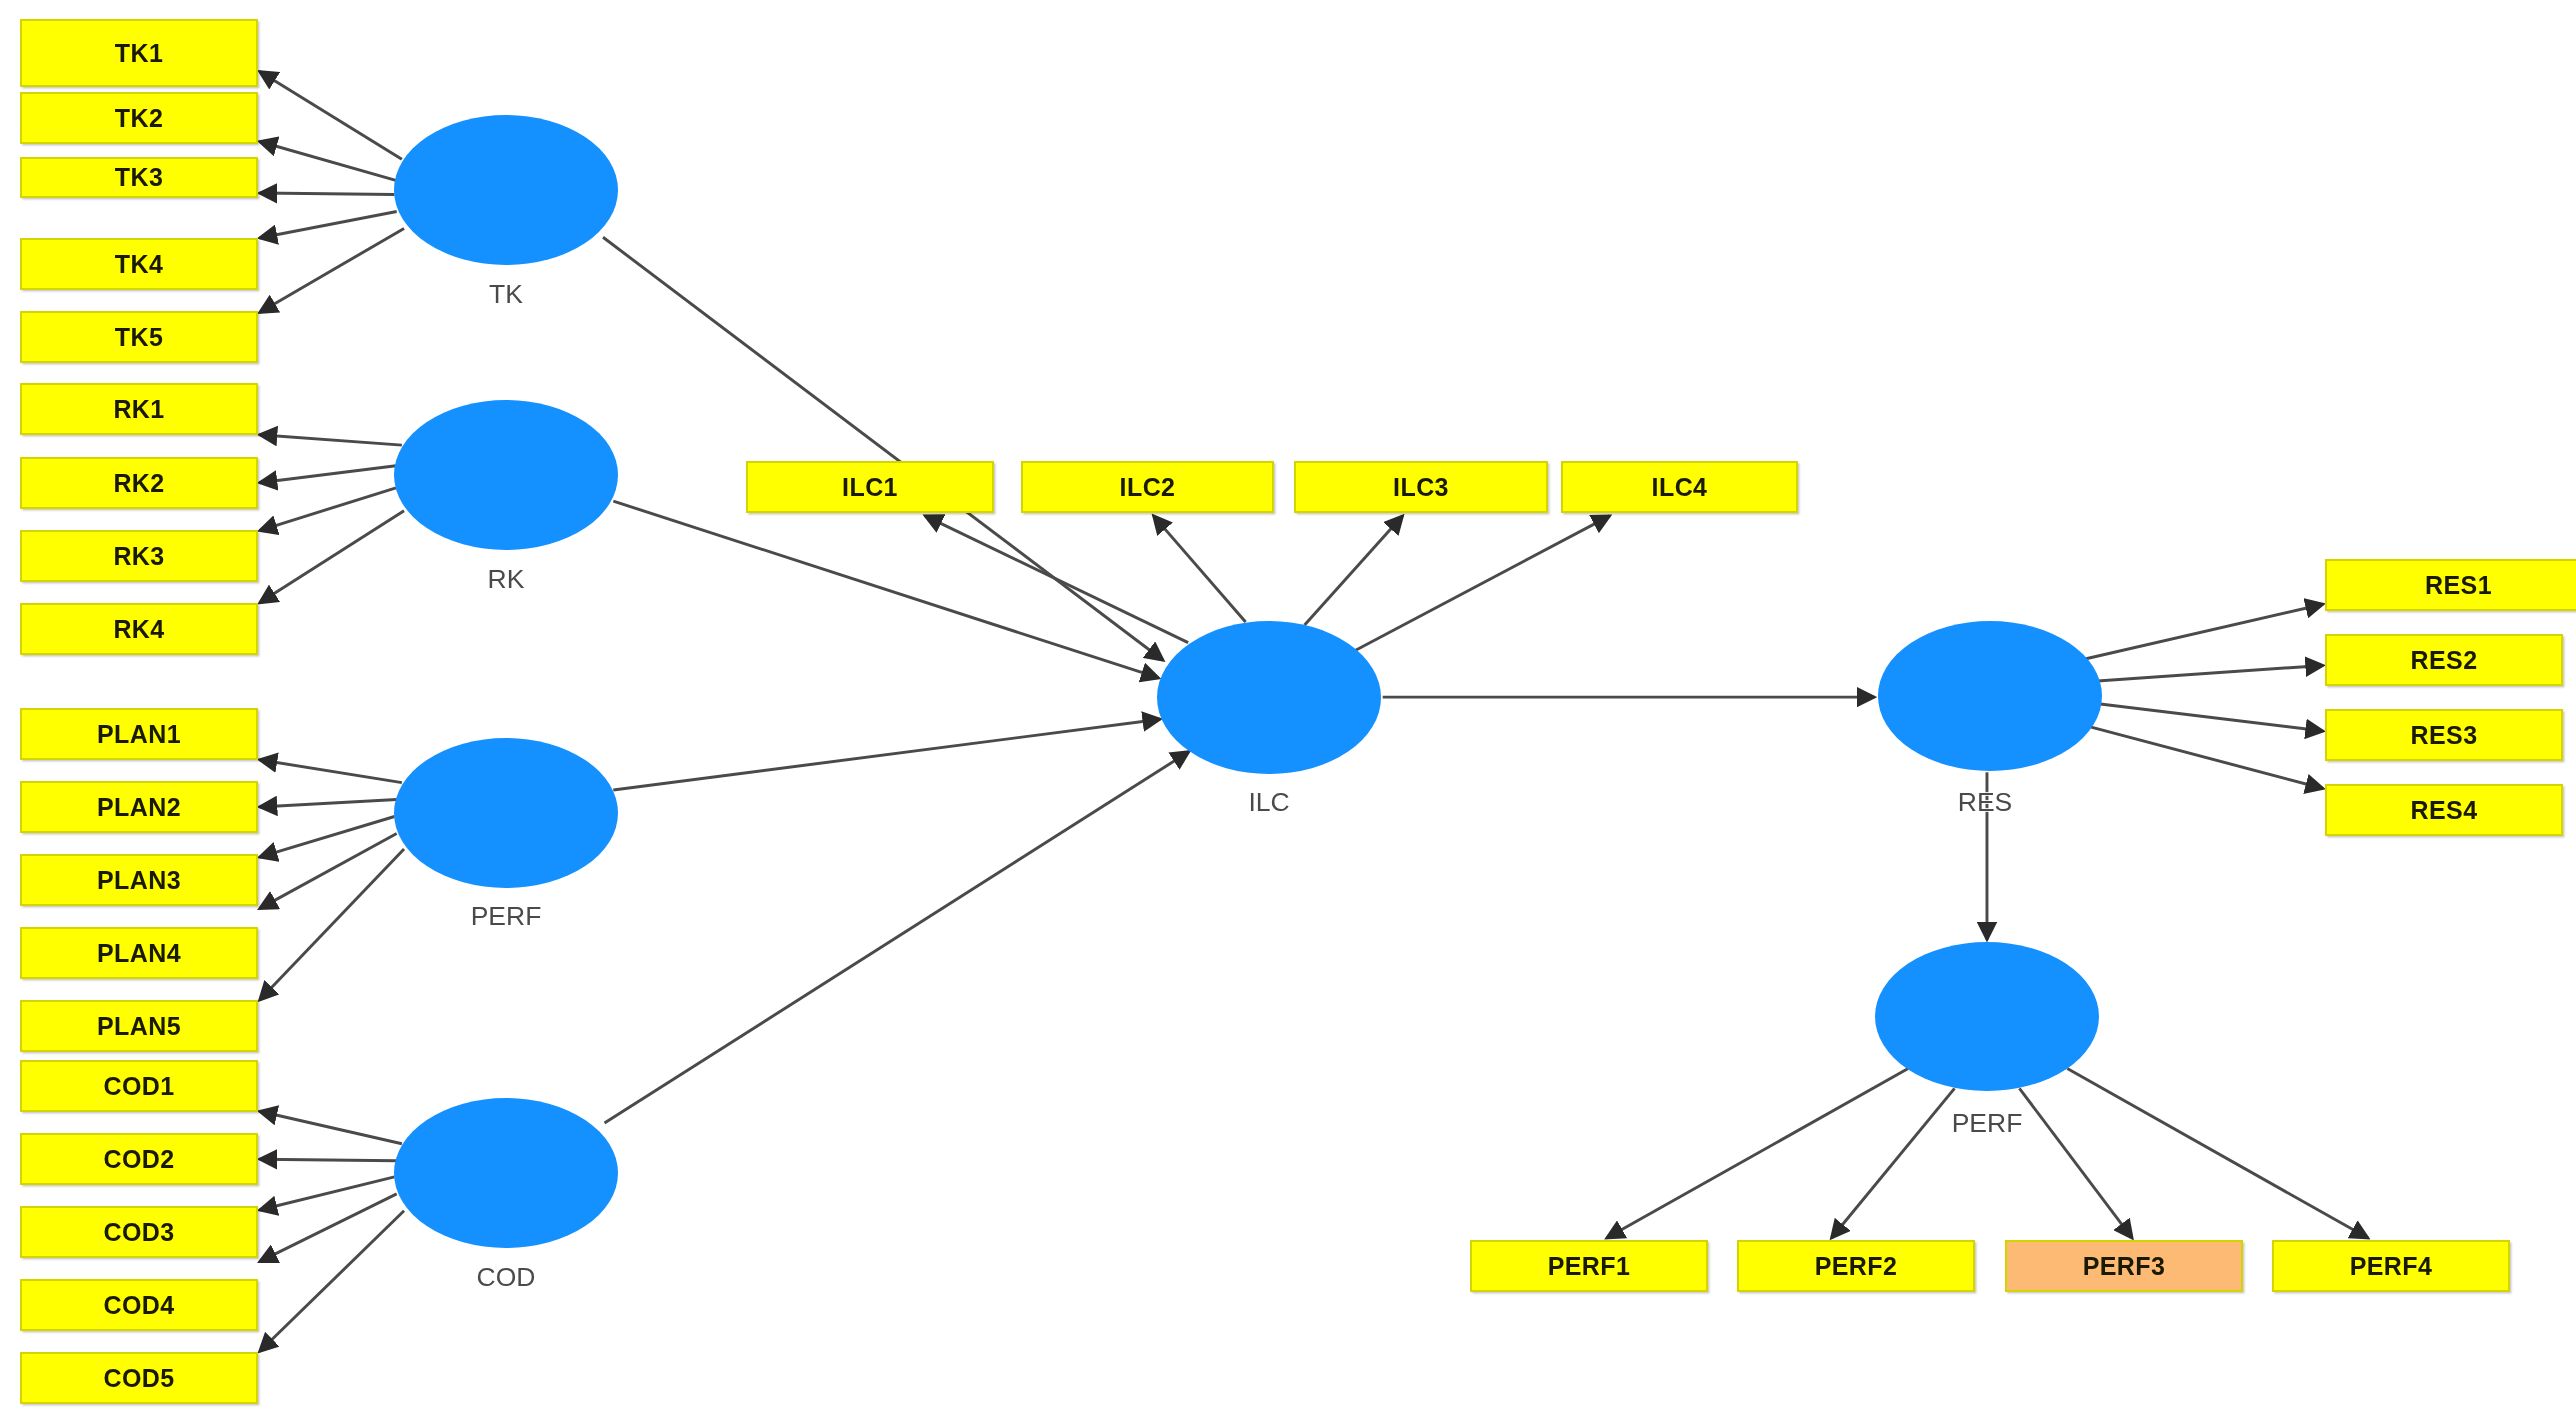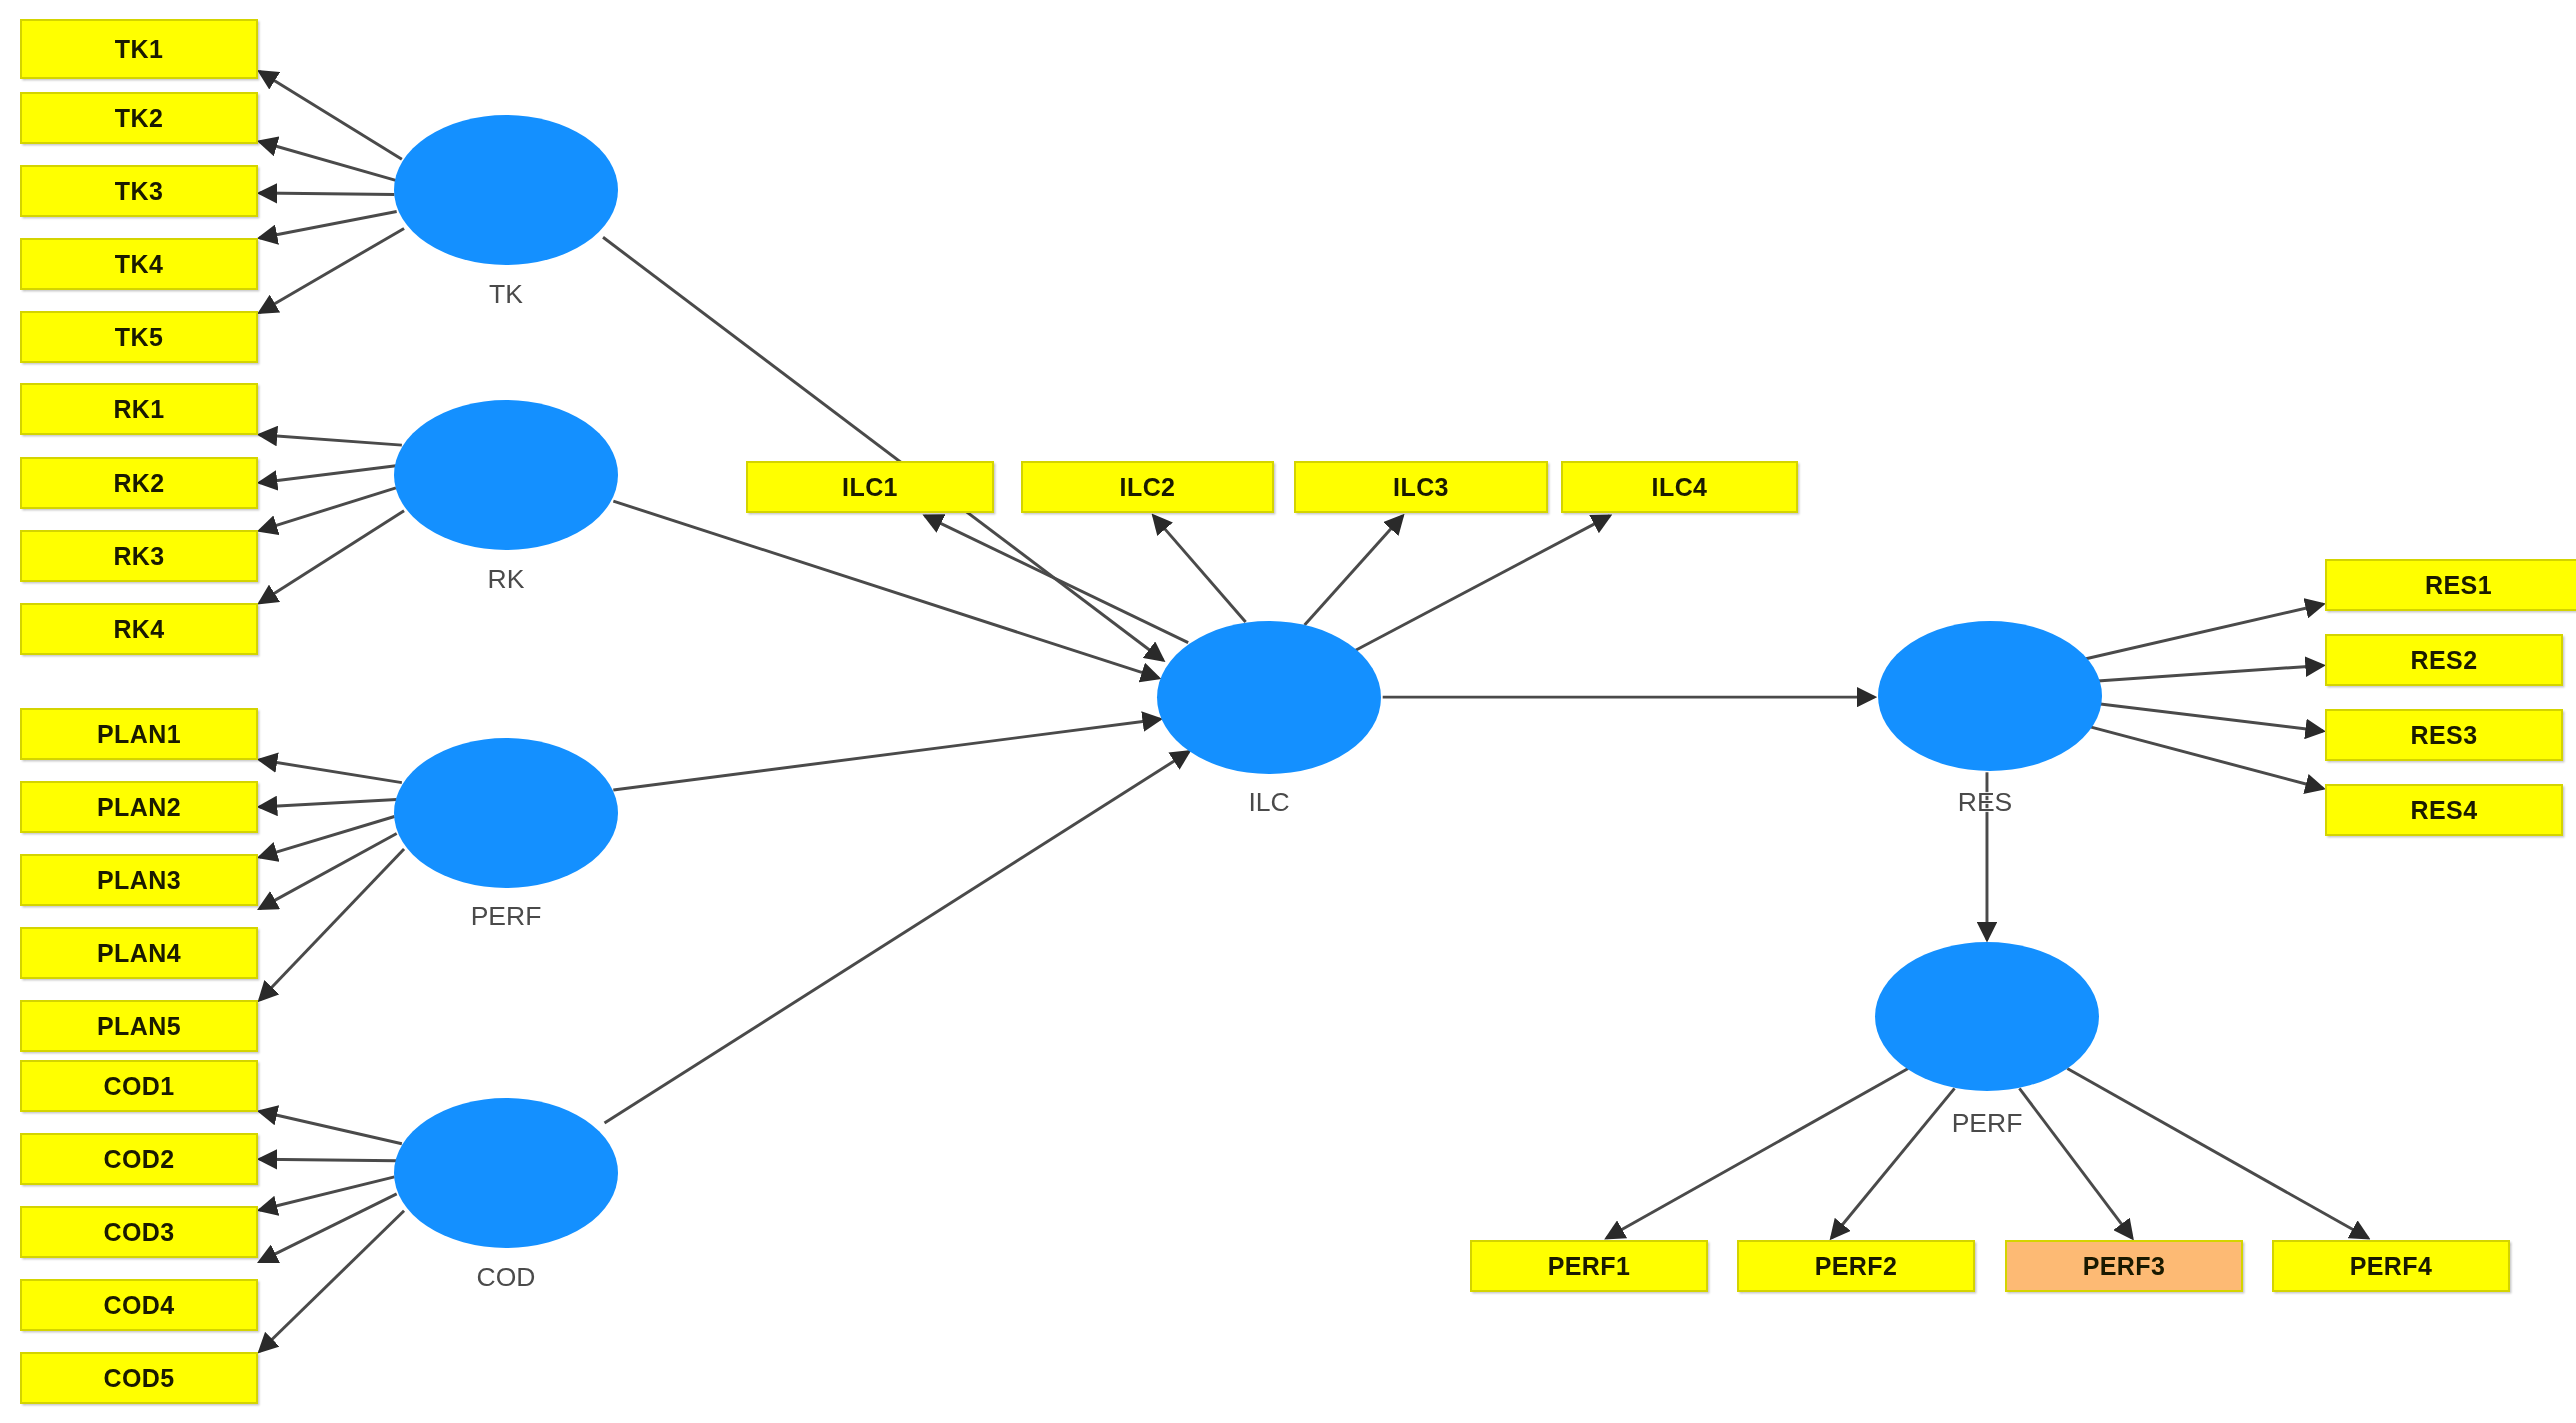--- a/index.html
+++ b/index.html
@@ -127,23 +127,23 @@
         <div class="latent-ellipse" style="left: 394px; top: 1098px; width: 224px; height: 150px; background: rgb(20, 144, 255);"></div>
         <div class="latent-label" style="color: rgb(74, 74, 74); left: 403px; top: 1262px; width: 206px;">COD</div>
         <div class="latent-ellipse" style="left: 1157px; top: 621px; width: 224px; height: 153px; background: rgb(20, 144, 255);"></div>
         <div class="latent-label" style="color: rgb(74, 74, 74); left: 1166px; top: 787px; width: 206px;">ILC</div>
         <div class="latent-ellipse" style="left: 1878px; top: 621px; width: 224px; height: 150px; background: rgb(20, 144, 255);"></div>
         <div class="latent-label" style="color: rgb(74, 74, 74); left: 1882px; top: 787px; width: 206px;">RES</div>
         <div class="latent-ellipse" style="left: 1875px; top: 942px; width: 224px; height: 149px; background: rgb(20, 144, 255);"></div>
         <div class="latent-label" style="color: rgb(74, 74, 74); left: 1884px; top: 1108px; width: 206px;">PERF</div>
       </div>
     <div id="indicator-group">
-        <div class="indicator-box" style="left: 20px; top: 19px; width: 238px; height: 60px; background: rgb(255, 255, 0); border-color: rgb(212, 212, 0);">TK1</div>
+        <div class="indicator-box" style="left: 20px; top: 19px; width: 238px; height: 68px; background: rgb(255, 255, 0); border-color: rgb(212, 212, 0);">TK1</div>
         <div class="indicator-box" style="left: 20px; top: 92px; width: 238px; height: 52px; background: rgb(255, 255, 0); border-color: rgb(212, 212, 0);">TK2</div>
-        <div class="indicator-box" style="left: 20px; top: 165px; width: 238px; height: 52px; background: rgb(255, 255, 0); border-color: rgb(212, 212, 0);">TK3</div>
+        <div class="indicator-box" style="left: 20px; top: 157px; width: 238px; height: 41px; background: rgb(255, 255, 0); border-color: rgb(212, 212, 0);">TK3</div>
         <div class="indicator-box" style="left: 20px; top: 238px; width: 238px; height: 52px; background: rgb(255, 255, 0); border-color: rgb(212, 212, 0);">TK4</div>
         <div class="indicator-box" style="left: 20px; top: 311px; width: 238px; height: 52px; background: rgb(255, 255, 0); border-color: rgb(212, 212, 0);">TK5</div>
         <div class="indicator-box" style="left: 20px; top: 383px; width: 238px; height: 52px; background: rgb(255, 255, 0); border-color: rgb(212, 212, 0);">RK1</div>
         <div class="indicator-box" style="left: 20px; top: 457px; width: 238px; height: 52px; background: rgb(255, 255, 0); border-color: rgb(212, 212, 0);">RK2</div>
         <div class="indicator-box" style="left: 20px; top: 530px; width: 238px; height: 52px; background: rgb(255, 255, 0); border-color: rgb(212, 212, 0);">RK3</div>
         <div class="indicator-box" style="left: 20px; top: 603px; width: 238px; height: 52px; background: rgb(255, 255, 0); border-color: rgb(212, 212, 0);">RK4</div>
         <div class="indicator-box" style="left: 20px; top: 708px; width: 238px; height: 52px; background: rgb(255, 255, 0); border-color: rgb(212, 212, 0);">PLAN1</div>
         <div class="indicator-box" style="left: 20px; top: 781px; width: 238px; height: 52px; background: rgb(255, 255, 0); border-color: rgb(212, 212, 0);">PLAN2</div>
         <div class="indicator-box" style="left: 20px; top: 854px; width: 238px; height: 52px; background: rgb(255, 255, 0); border-color: rgb(212, 212, 0);">PLAN3</div>
         <div class="indicator-box" style="left: 20px; top: 927px; width: 238px; height: 52px; background: rgb(255, 255, 0); border-color: rgb(212, 212, 0);">PLAN4</div>

